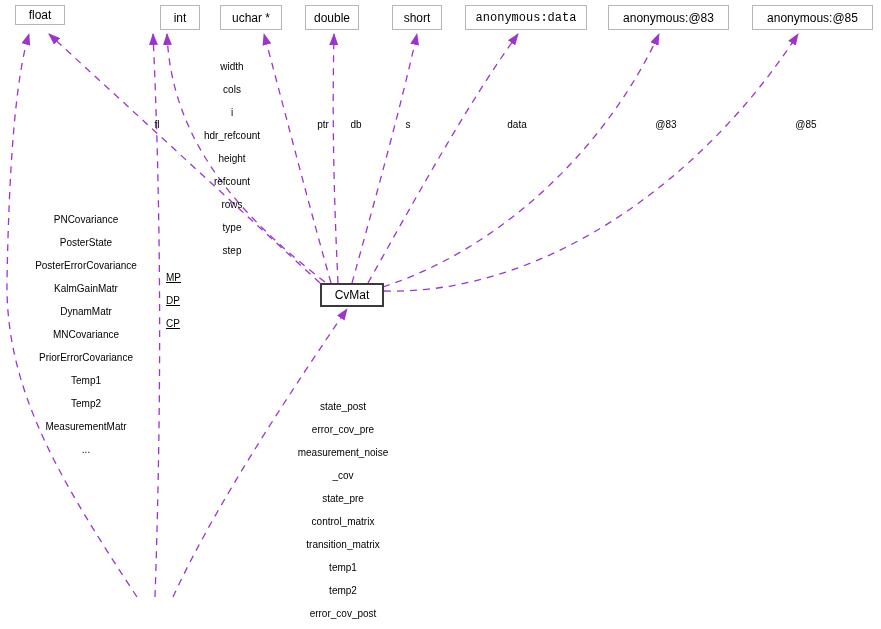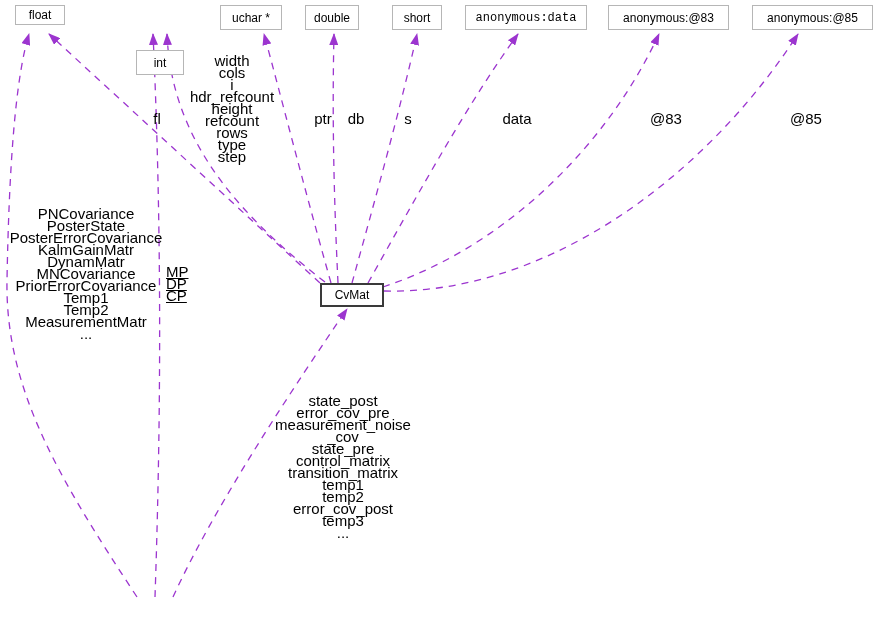--- a/index.html
+++ b/index.html
@@ -20,22 +20,22 @@
     font-size:12px;
     display:flex;align-items:center;justify-content:center;
     white-space:nowrap;
     z-index:2;
   }
   .node.strong{border:2px solid #3a3a3a;}
   .node.current{border:2px solid #2b2b2b;background:#bfbfbf;}
   .elabel{
     position:absolute;
     color:#000000;
-    font-size:15px;
-    line-height:12px;
+    font-size:10px;
+    line-height:23px;
     white-space:pre-line;
     text-align:center;
     transform:translateX(-50%);
     z-index:1;
   }
   .elabel.leftalign{transform:none;text-align:left;text-decoration:underline;}
 </style>
 </head>
 <body>
 
@@ -56,21 +56,21 @@
       <path marker-end="url(#arrow)" d="M331,283 C302,180 282,100 264,34"></path>
       <path marker-end="url(#arrow)" d="M338,283 C334,200 332,120 334,34"></path>
       <path marker-end="url(#arrow)" d="M352,283 C375,200 400,110 417,34"></path>
       <path marker-end="url(#arrow)" d="M368,283 C420,190 470,100 518,34"></path>
       <path marker-end="url(#arrow)" d="M383,287 C510,245 610,140 659,34"></path>
       <path marker-end="url(#arrow)" d="M384,291 C540,295 700,185 798,34"></path>
     </g>
   </svg>
 
   <div class="node" style="left:15px;top:5px;width:50px;height:20px;">float</div>
-  <div class="node" style="left:136px;top:5px;width:48px;height:25px;margin-top:45px;">int</div>
+  <div class="node" style="left:160px;top:5px;width:40px;height:25px;">int</div>
   <div class="node" style="left:220px;top:5px;width:62px;height:25px;">uchar *</div>
   <div class="node" style="left:305px;top:5px;width:54px;height:25px;">double</div>
   <div class="node" style="left:392px;top:5px;width:50px;height:25px;text-align:center;">short</div>
   <div class="node" style="left:465px;top:5px;width:122px;height:25px;font-family:Liberation Mono, monospace;">anonymous:data</div>
   <div class="node" style="left:608px;top:5px;width:121px;height:25px;">anonymous:@83</div>
   <div class="node" style="left:752px;top:5px;width:121px;height:25px;">anonymous:@85</div>
 
   <div class="node strong" style="left:320px;top:283px;width:64px;height:24px;">CvMat</div>
 
 

